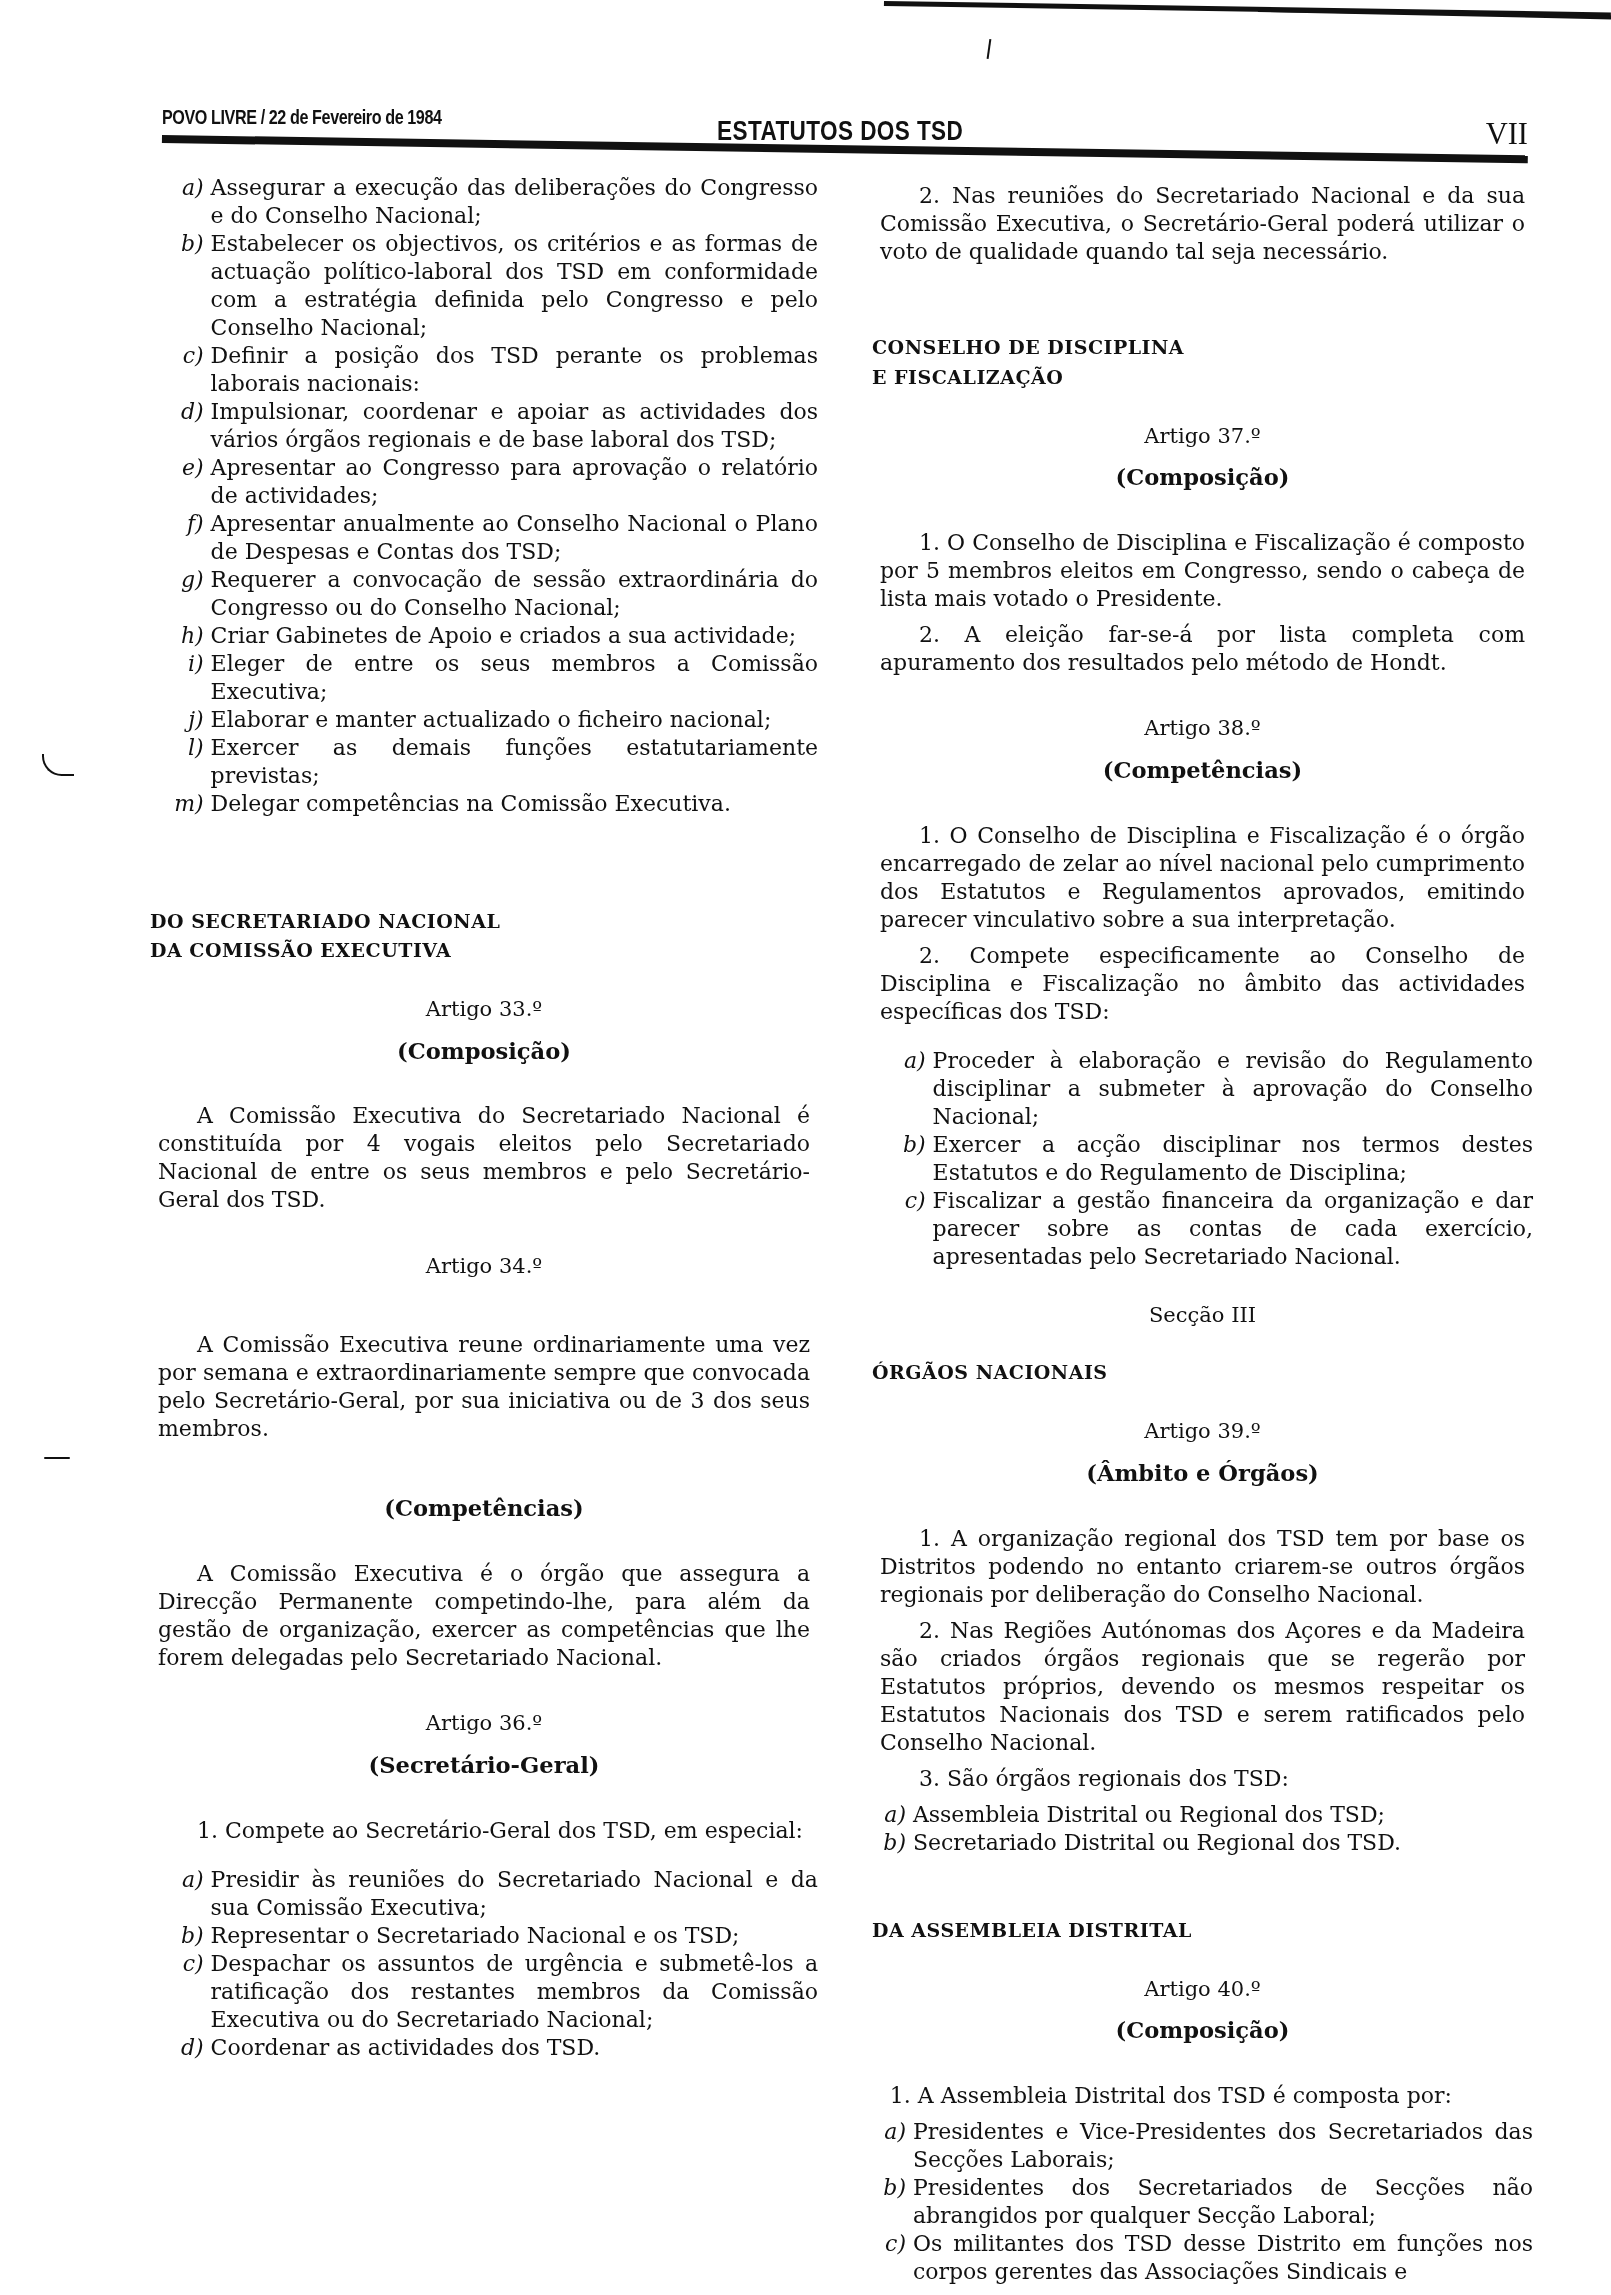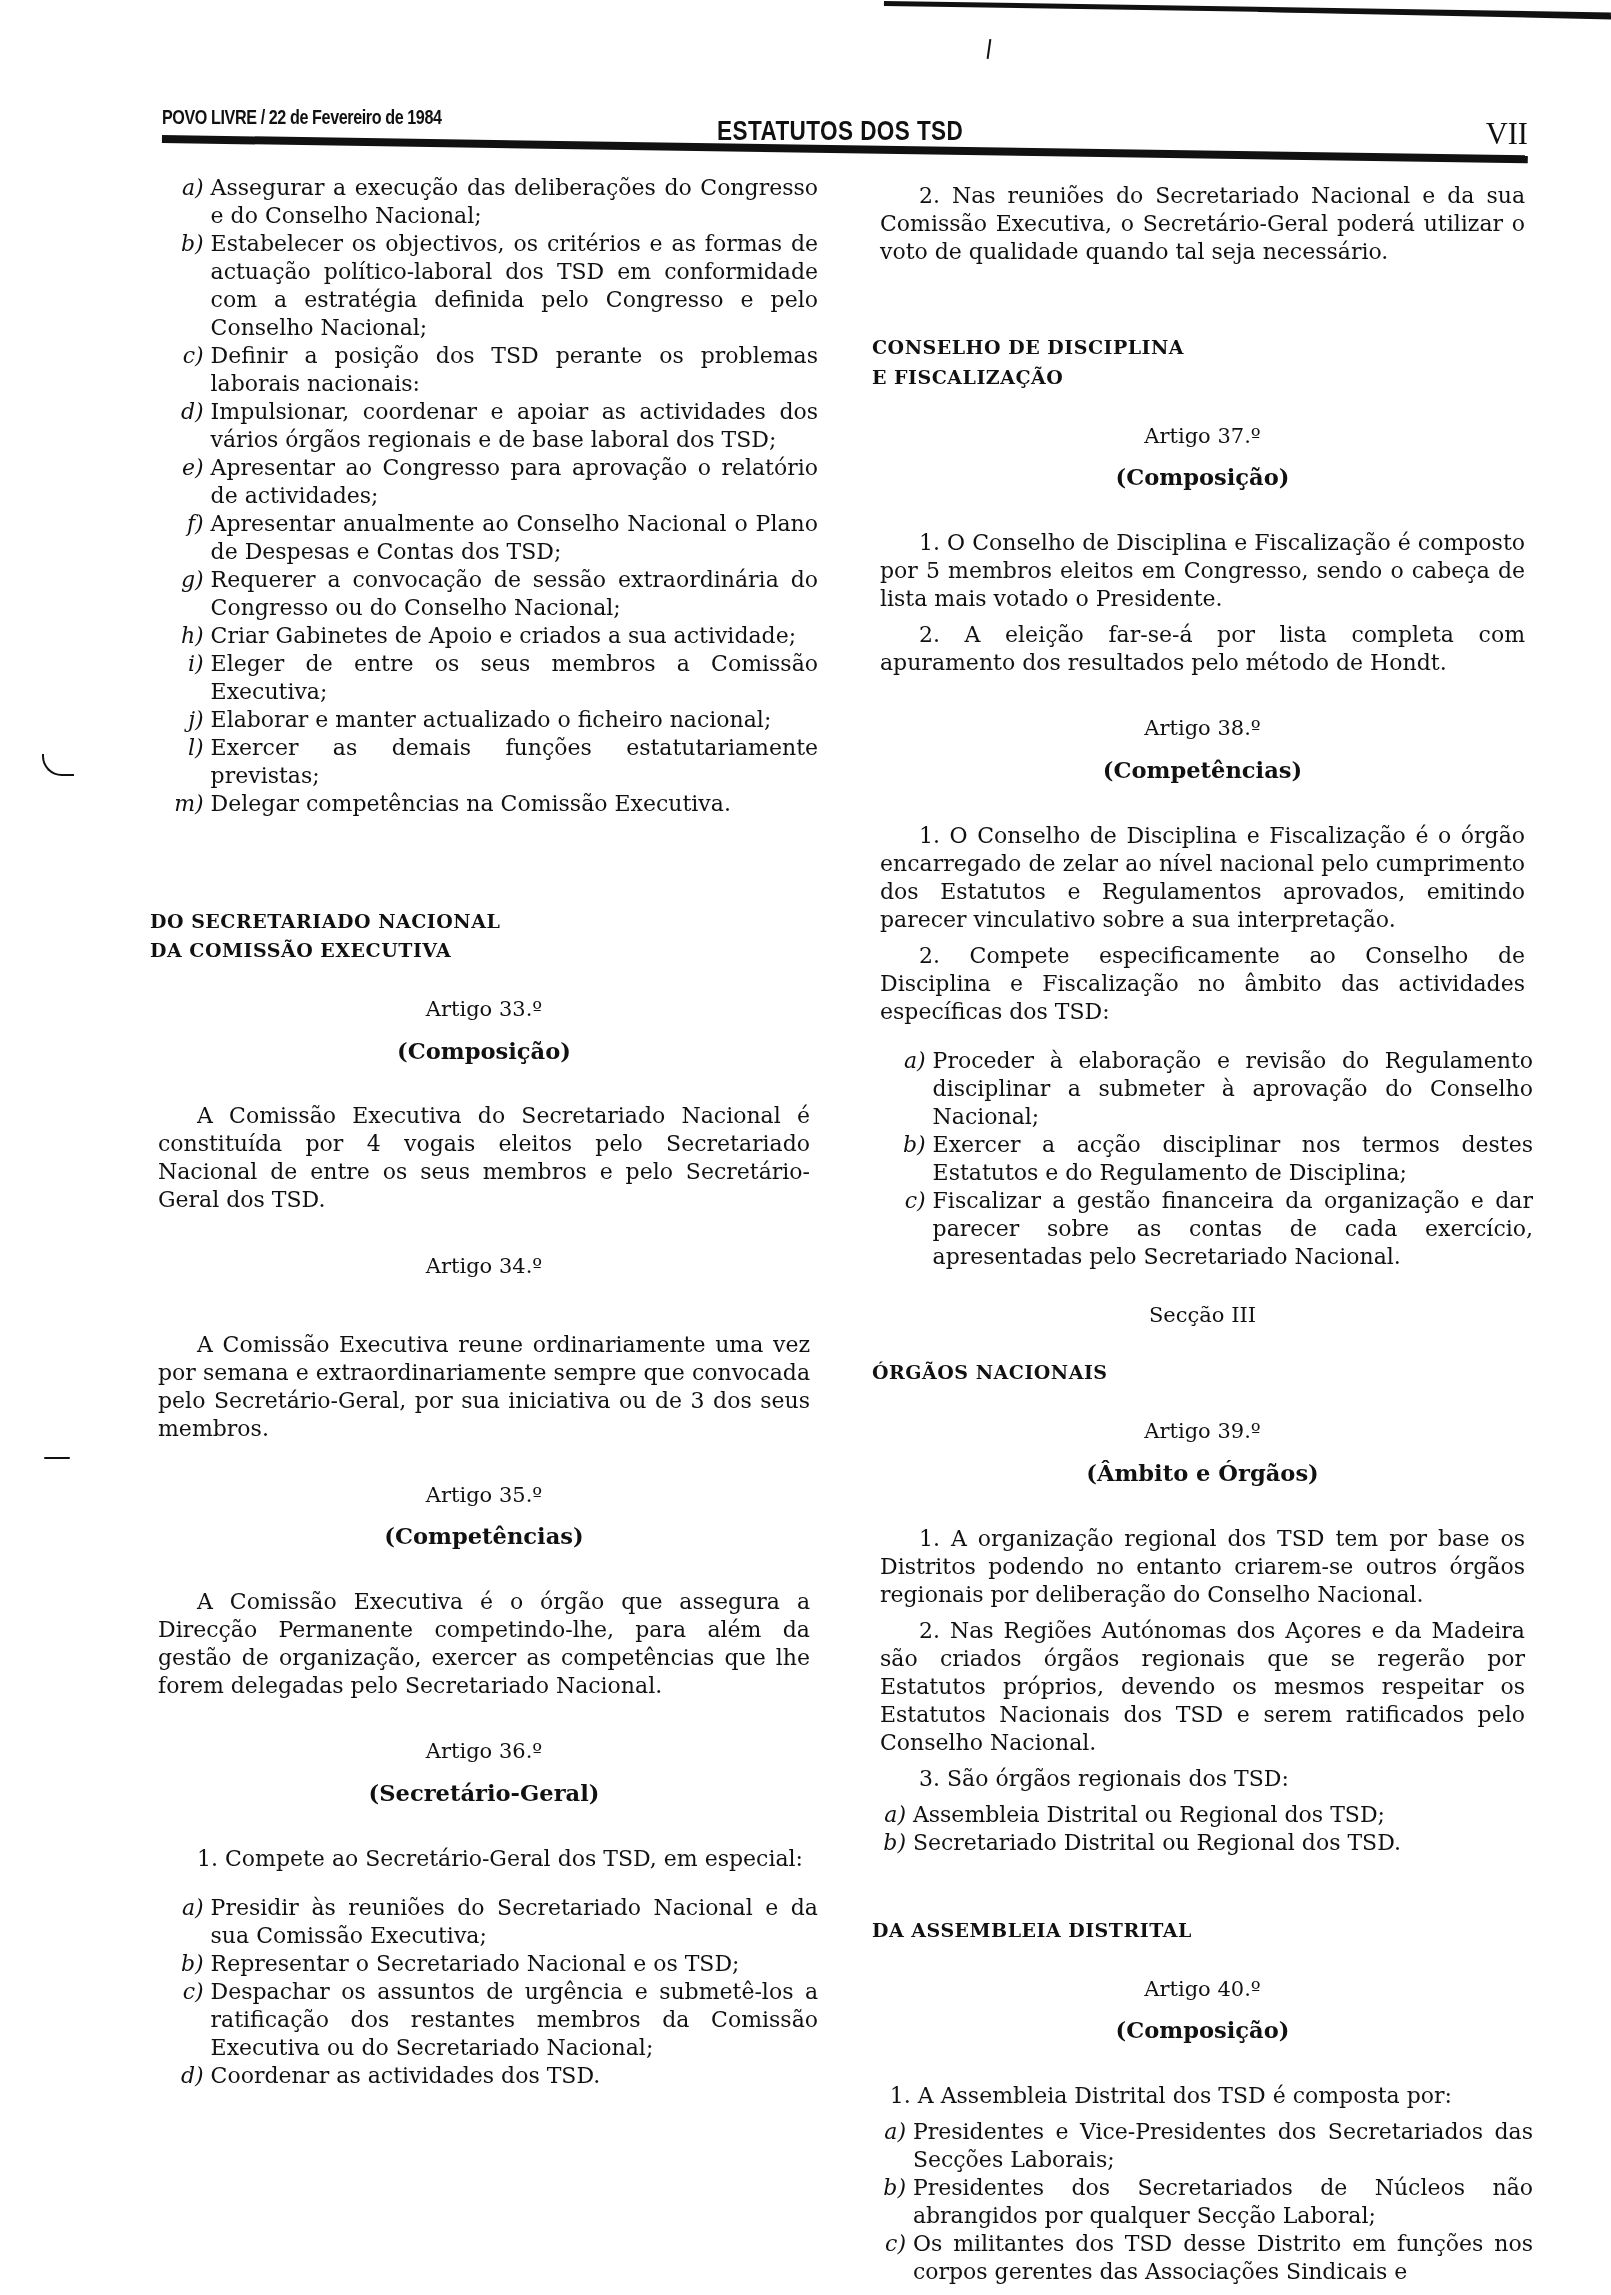--- a/index.html
+++ b/index.html
@@ -128,21 +128,20 @@
   <div class="gap-m"></div>
   <p class="para">A Comissão Executiva do Secretariado Nacional é constituída por 4 vogais eleitos pelo Secretariado Nacional de entre os seus membros e pelo Secretário-Geral dos TSD.</p>
 
   <div class="gap-m"></div>
   <div class="article">Artigo 34.º</div>
   <div class="gap-s"></div>
   <div class="gap-m"></div>
   <p class="para">A Comissão Executiva reune ordinariamente uma vez por semana e extraordinariamente sempre que convocada pelo Secretário-Geral, por sua iniciativa ou de 3 dos seus membros.</p>
 
   <div class="gap-m"></div>
-  <div class="article">Artigo 35.º</div>
   <div class="gap-s"></div>
   <div class="article-sub">(Competências)</div>
   <div class="gap-m"></div>
   <p class="para">A Comissão Executiva é o órgão que assegura a Direcção Permanente competindo-lhe, para além da gestão de organização, exercer as competências que lhe forem delegadas pelo Secretariado Nacional.</p>
 
   <div class="gap-m"></div>
   <div class="article">Artigo 36.º</div>
   <div class="gap-s"></div>
   <div class="article-sub">(Secretário-Geral)</div>
   <div class="gap-m"></div>
@@ -236,20 +235,20 @@
   <div class="gap-s"></div>
   <div class="article-sub">(Composição)</div>
   <div class="gap-m"></div>
   <p class="para" style="text-indent:9.8px">1. A Assembleia Distrital dos TSD é composta por:</p>
   <div class="item">
       <span class="lbl">a)</span>
       <span class="txt">Presidentes e Vice-Presidentes dos Secretariados das Secções Laborais;</span>
     </div>
   <div class="item">
       <span class="lbl">b)</span>
-      <span class="txt">Presidentes dos Secretariados de Núcleos não abrangidos por qualquer Secção Laboral;</span>
+      <span class="txt">Presidentes dos Secretariados de Secções não abrangidos por qualquer Secção Laboral;</span>
     </div>
   <div class="item">
       <span class="lbl">c)</span>
       <span class="txt">Os militantes dos TSD desse Distrito em funções nos corpos gerentes das Associações Sindicais e</span>
     </div>
 </div>
 
 
 </body></html>

